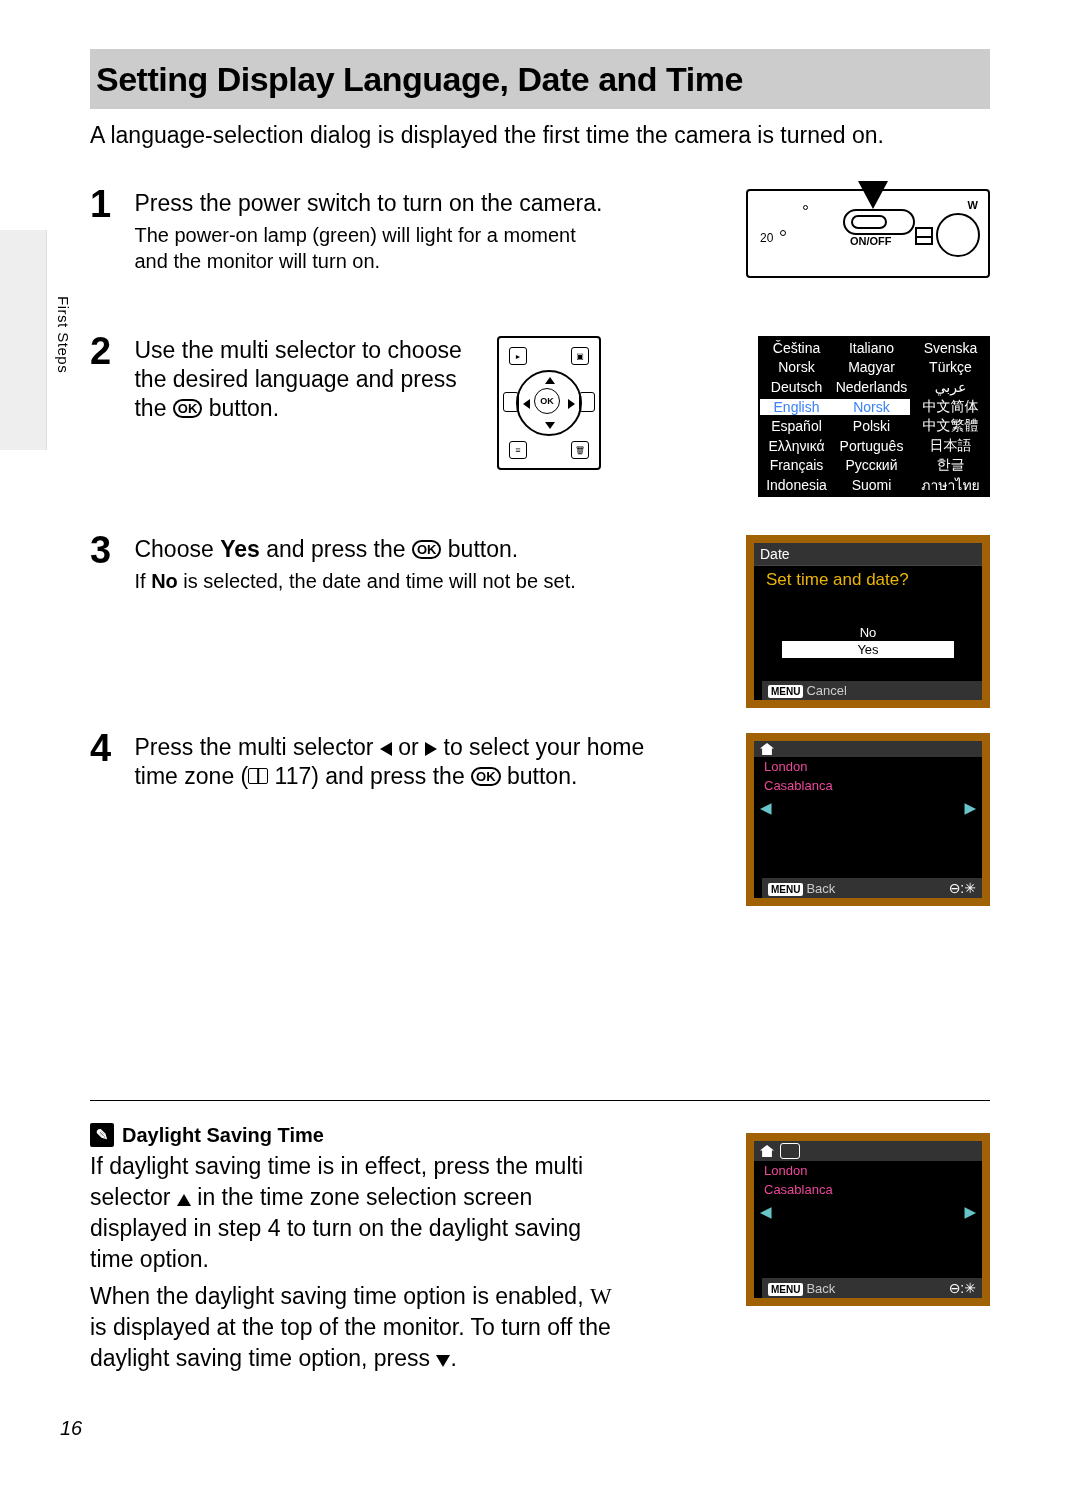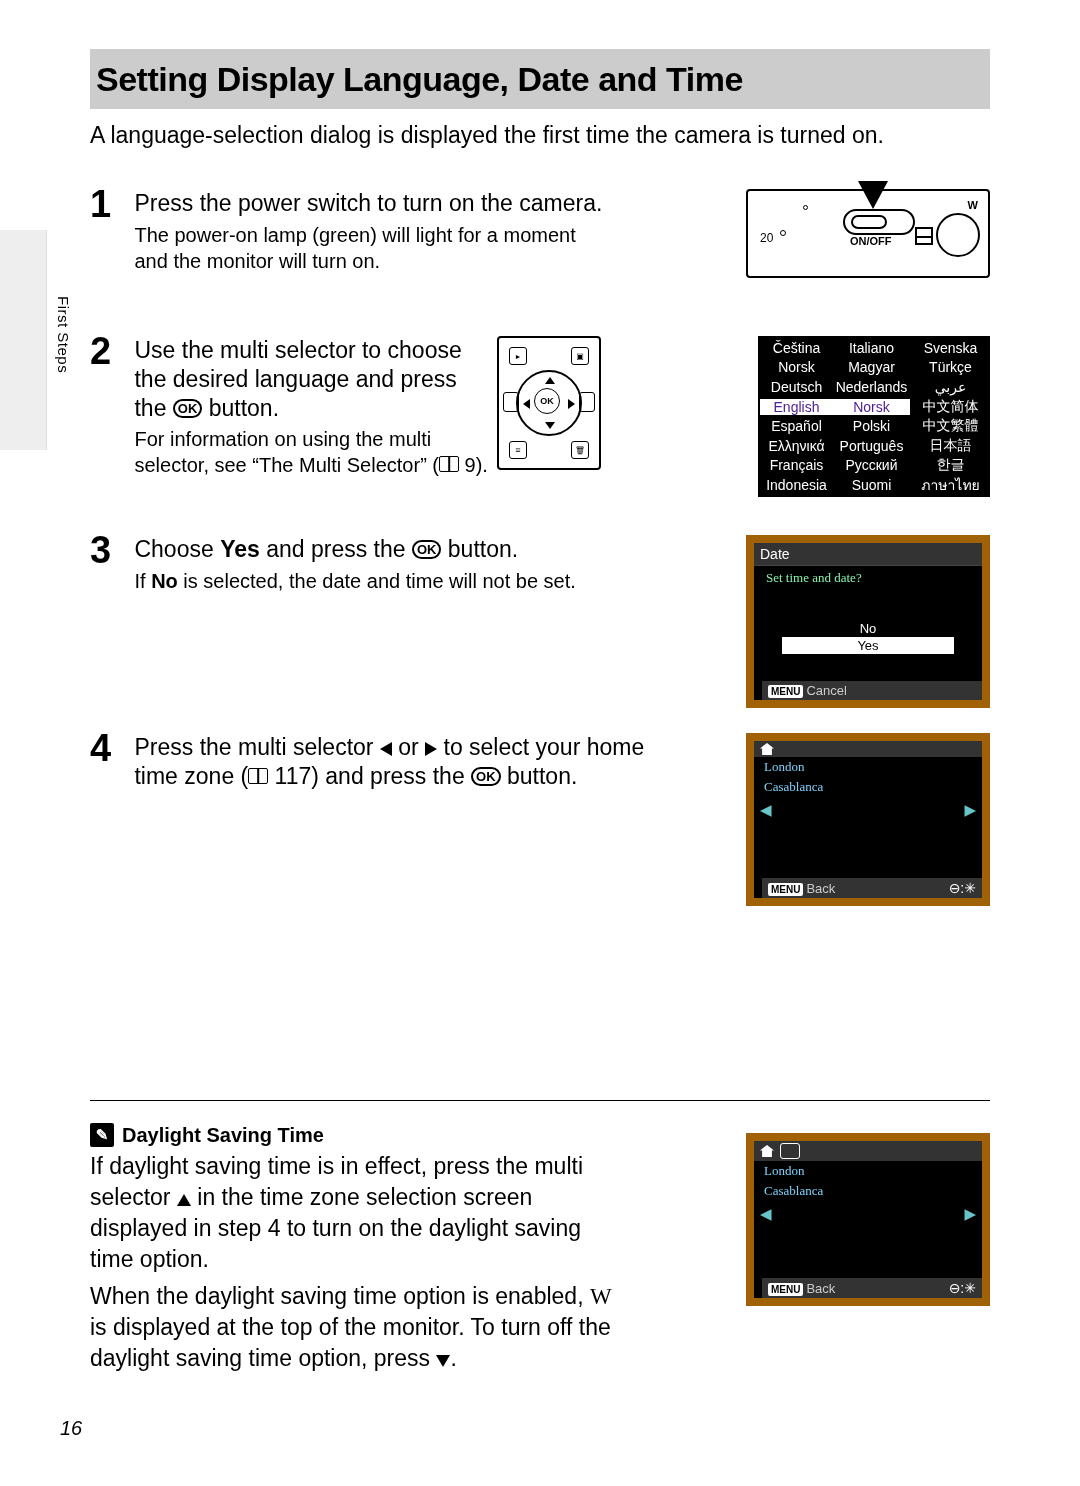--- a/index.html
+++ b/index.html
@@ -226,21 +226,21 @@
     font-size: 14px;
   }
   .lang-grid {
     display: grid;
     grid-template-columns: 70px 80px 78px;
     grid-auto-rows: 19.6px;
     align-items: center;
     padding: 0;
   }
   .lang-grid div { padding-left: 3px; white-space: nowrap; text-align: center;}
-  .lang-sel { background: #fff; color: #4c1d95; }
+  .lang-sel { background: #fff; color: #3b82f6; }
 
   
   .cam-screen {
     width: 228px;
     background: #000;
     border: 8px solid #a16207;
     color: #fff;
     font-family: Arial, sans-serif;
     font-size: 14px;
   }
@@ -248,24 +248,23 @@
     position: absolute; right: 90px; top: 535px;
     height: 157px;
   }
   .screen-title {
     background: #333;
     padding: 3px 6px;
     border-bottom: 1px solid #444;
     font-size: 14px;
   }
   .screen-q {
-    color: #86efac;
+    color: #eab308;
     padding: 4px 12px;
-    font-size: 13px;
-    font-family: Liberation Serif, serif;
+    font-size: 17px;
   }
   .screen-opt {
     text-align: center;
     font-size: 13px;
     padding: 1px 0;
   }
   .screen-opt.sel{
     background: #fff; color: #000;
     margin: 0 28px;
   }
@@ -298,21 +297,21 @@
   .home-icon {
     display:inline-block; width:14px; height:12px;
     background: #fff;
     clip-path: polygon(50% 0, 100% 45%, 85% 45%, 85% 100%, 15% 100%, 15% 45%, 0 45%);
   }
   .dst-icon {
     display:inline-block; width:18px; height:14px;
     border:1.6px solid #fff; border-radius:3px;
     position:relative;
   }
-  .tz-city { padding: 2px 10px; color: #7dd3fc; font-size: 13px; font-family: Liberation Serif, serif; }
+  .tz-city { padding: 2px 10px; color: #ec4899; font-size: 13px; }
   .tz-nav {
     color: #67c5c9; font-size: 15px;
     display: flex; justify-content: space-between;
     padding: 4px 6px;
   }
   .tz-earth {
     color: #fff; font-size: 14px;
   }
 
   
@@ -391,25 +390,20 @@
   <div class="cam-wheel"></div>
   <div class="cam-box"></div>
 </div>
 
 <div class="step" style="top:336px;">
   <span class="step-num">2</span>
   <span class="step-body" style="width:360px;">
     <span>Use the multi selector to choose the desired language and press the </span>
     <span class="ok-badge">OK</span>
     <span> button.</span>
-    <div class="step-sub">
-      <span>For information on using the multi selector, see “The Multi Selector” (</span><span class="book-ref">
-          <span class="book-icon"></span>
-        </span><span> 9).</span>
-    </div>
   </span>
 </div>
 
 <div class="ms-illus">
   <span class="ms-corner tl"></span>
   <span class="ms-corner tr"></span>
   <span class="ms-corner bl"></span>
   <span class="ms-corner br"></span>
   <span class="ms-side l"></span>
   <span class="ms-side r"></span>

